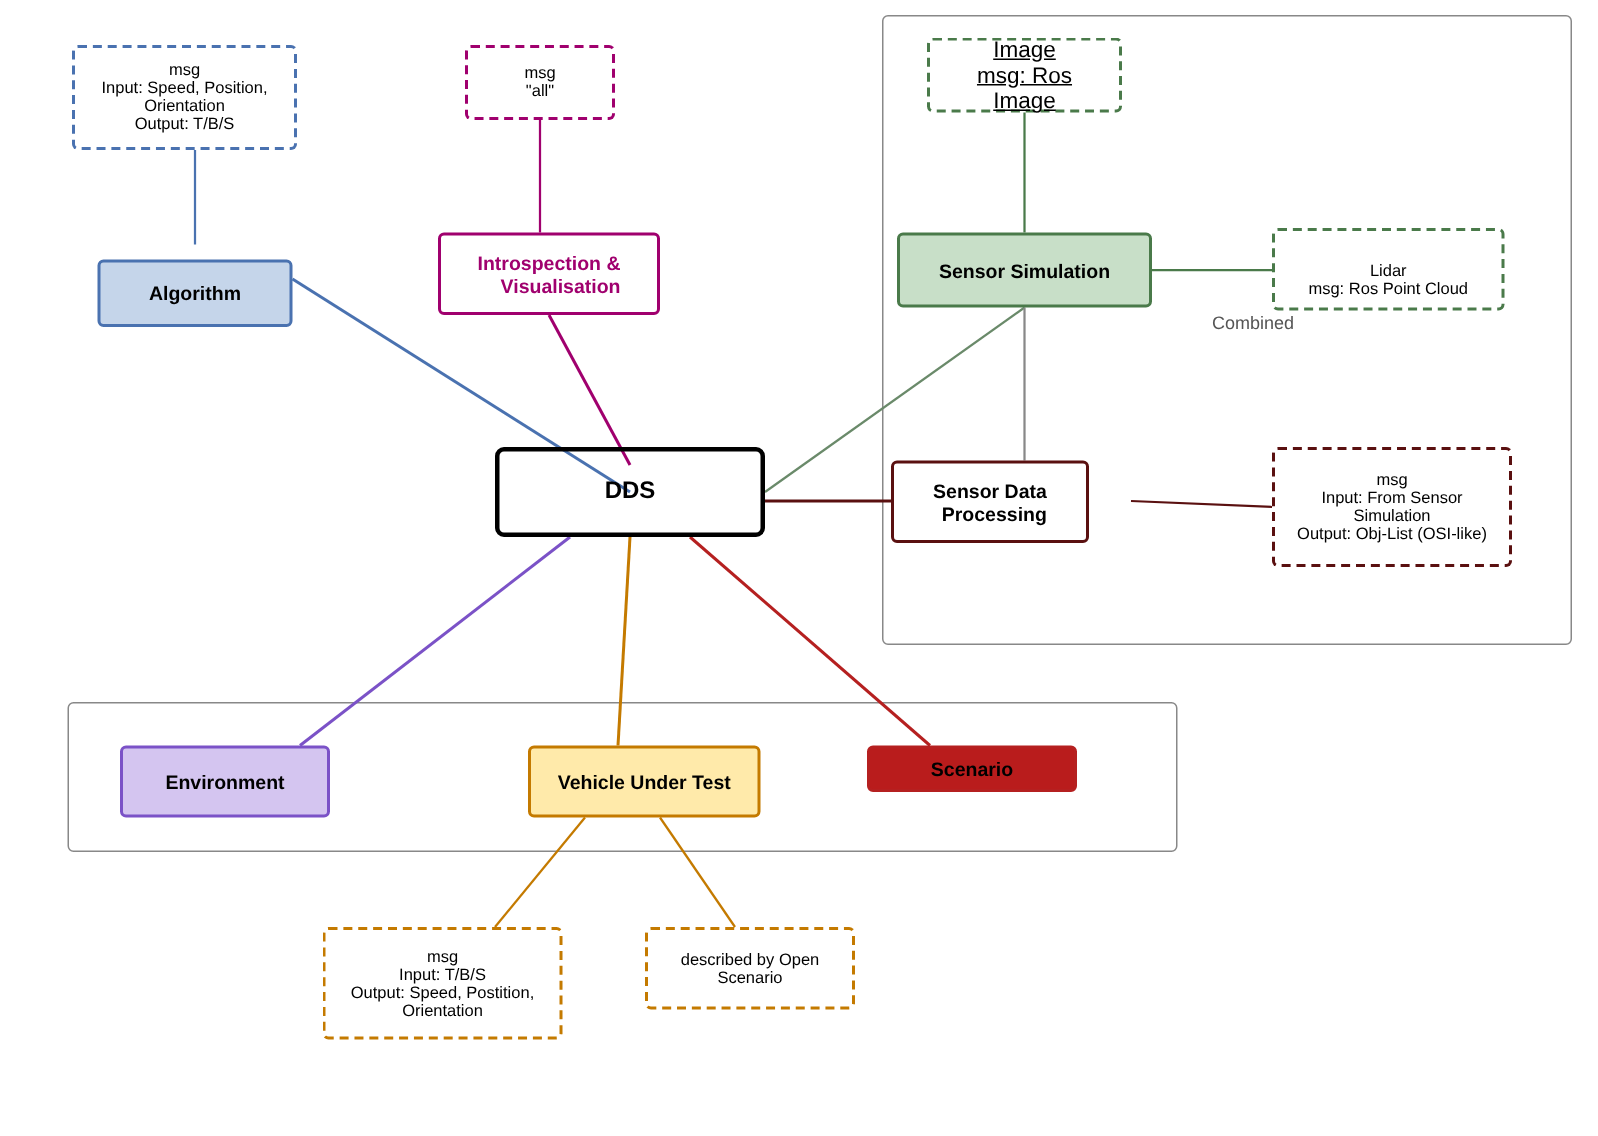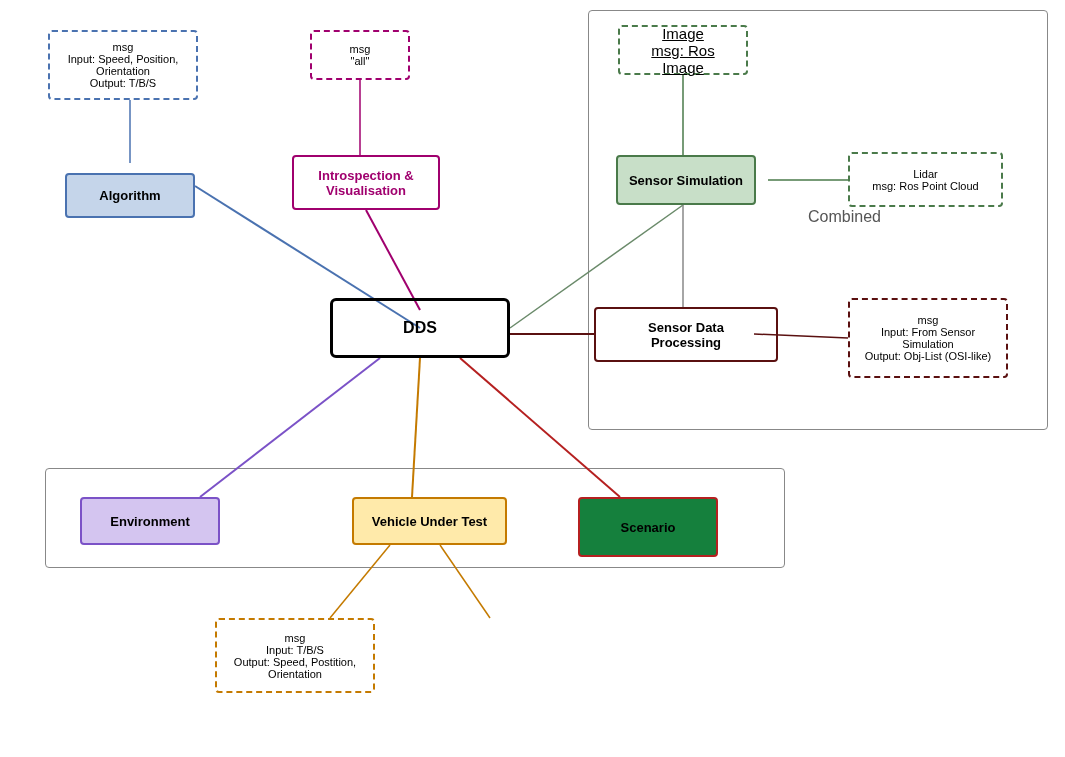--- a/index.html
+++ b/index.html
@@ -76,22 +76,22 @@
     }
     
     .node-intro-msg {
       left: 310px; top: 30px;
       width: 100px; height: 50px;
       border-color: #a0006e;
       font-size: 11px;
     }
     
     .node-sensor-sim {
-      left: 616px; top: 155px;
-      width: 140px; height: 50px;
+      left: 598px; top: 155px;
+      width: 170px; height: 50px;
       border-color: #4a7a4a;
       background: #c8dfc8;
       color: #000;
       font-weight: bold;
     }
     
     .node-image-msg {
       left: 618px; top: 25px;
       width: 130px; height: 50px;
       border-color: #4a7a4a;
@@ -100,25 +100,26 @@
     
     .node-lidar-msg {
       left: 848px; top: 152px;
       width: 155px; height: 55px;
       border-color: #4a7a4a;
       font-size: 11px;
     }
     
     .node-sensor-proc {
       left: 594px; top: 307px;
-      width: 184px; height: 55px;
+      width: 132px; height: 55px;
       border-color: #5a1010;
       color: #000;
       font-weight: bold;
       font-size: 13px;
+      text-align: right;
     }
     
     .node-sensor-proc-msg {
       left: 848px; top: 298px;
       width: 160px; height: 80px;
       border-color: #5a1010;
       font-size: 11px;
     }
     
     .node-environment {
@@ -134,23 +135,23 @@
       left: 352px; top: 497px;
       width: 155px; height: 48px;
       border-color: #c47a00;
       background: #ffeaaa;
       color: #000;
       font-weight: bold;
     }
     
     .node-scenario {
       left: 578px; top: 497px;
-      width: 140px; height: 60px;
+      width: 140px; height: 31px;
       border-color: #b52020;
-      background: #15803d;
+      background: #b91c1c;
       color: #000;
       font-weight: bold;
     }
     
     .node-vut-msg {
       left: 215px; top: 618px;
       width: 160px; height: 75px;
       border-color: #c47a00;
       font-size: 11px;
     }
@@ -173,21 +174,21 @@
     .group-sensor {
       position: absolute;
       left: 588px; top: 10px;
       width: 460px; height: 420px;
       border: 1.5px solid #888;
       border-radius: 4px;
     }
     .combined-label {
       position: absolute;
       left: 808px; top: 208px;
-      font-size: 16px;
+      font-size: 12px;
       color: #555;
       text-align: center;
     }
   </style>
 </head>
 <body>
 
 <div class="diagram-container">
 
   <div class="group-sensor"></div>
@@ -243,34 +244,34 @@
   <div class="node node-solid node-algorithm">
     <span>Algorithm</span>
   </div>
 
   <div class="node node-dashed node-intro-msg" style="border-color:#a0006e;">
     <span style="white-space:pre-line;font-size:11px;">msg
 "all"</span>
   </div>
 
   <div class="node node-solid node-introspection">
-    <span style="white-space:pre-line;">Introspection &amp;
+    <span style="white-space:pre-line;text-align:right;">Introspection &amp;
 Visualisation</span>
   </div>
 
   <div class="node node-dashed node-image-msg" style="border-color:#4a7a4a;">
     <span style="white-space:pre-line;font-size:15px;text-decoration:underline;">Image
 msg: Ros Image</span>
   </div>
 
   <div class="node node-solid node-sensor-sim">
     <span>Sensor Simulation</span>
   </div>
 
-  <div class="node node-dashed node-lidar-msg" style="border-color:#4a7a4a;">
+  <div class="node node-dashed node-lidar-msg" style="border-color:#4a7a4a;align-items:flex-end;">
     <span style="white-space:pre-line;font-size:11px;">Lidar
 msg: Ros Point Cloud</span>
   </div>
 
   <div class="node node-solid node-sensor-proc">
     <span style="white-space:pre-line;">Sensor Data
 Processing</span>
   </div>
 
   <div class="node node-dashed node-sensor-proc-msg" style="border-color:#5a1010;">
@@ -290,14 +291,17 @@
   <div class="node node-solid node-scenario">
     <span>Scenario</span>
   </div>
 
   <div class="node node-dashed node-vut-msg" style="border-color:#c47a00;">
     <span style="white-space:pre-line;font-size:11px;">msg
 Input: T/B/S
 Output: Speed, Postition, Orientation</span>
   </div>
 
+  <div class="node node-dashed node-open-scenario-msg" style="border-color:#c47a00;">
+    <span style="white-space:pre-line;font-size:11px;text-align:center;">described by Open Scenario</span>
+  </div>
 
 </div>
 
 </body></html>

